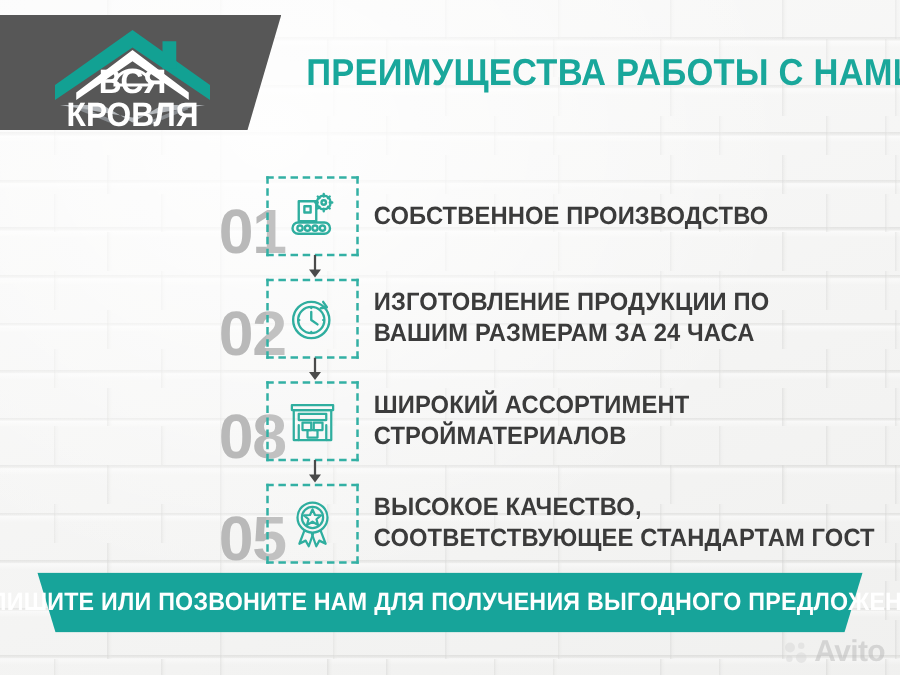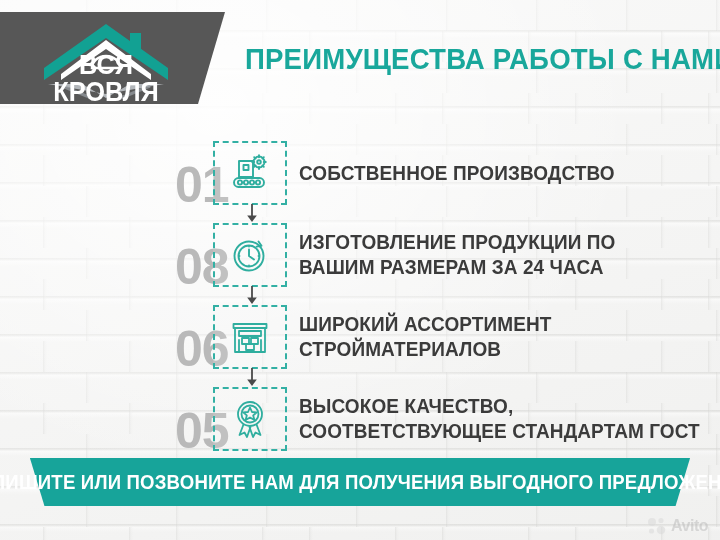--- a/index.html
+++ b/index.html
@@ -249,21 +249,21 @@
     position: absolute;
     right: 12px;
     bottom: 4px;
     display: flex;
     align-items: center;
     gap: 4px;
     opacity: 0.5;
   }
   .watermark-text {
     color: #b9b9b9;
-    font-size: 16px;
+    font-size: 24px;
     font-weight: 700;
     letter-spacing: -0.5px;
   }
 </style>
 </head>
 <body>
 
 <div id="poster">
 
   <div class="brick-wall"></div>
@@ -316,21 +316,21 @@
       <div class="step-text">
         <span class="line">СОБСТВЕННОЕ ПРОИЗВОДСТВО</span>
       </div>
       <svg class="connector" viewBox="0 0 16 20">
         <path d="M8 0 V13" stroke="#4a4a4a" stroke-width="1.8" fill="none"></path>
         <path d="M3.2 11.5 L8 18 L12.8 11.5 Z" fill="#4a4a4a"></path>
       </svg>
     </div>
 
     <div class="step">
-      <div class="step-num">08</div>
+      <div class="step-num">02</div>
       <div class="step-iconbox">
         <svg width="44" height="42" viewBox="0 0 44 42">
           <g fill="none" stroke="#2fae9f" stroke-width="1.9" stroke-linecap="round" stroke-linejoin="round">
             <circle cx="21" cy="22" r="14.5"></circle>
             <circle cx="21" cy="22" r="10.5"></circle>
             <path d="M21 15.5 V22 L26 25.5"></path>
             <path d="M30.5 7.5 L33.5 11.8 L28.6 12.6"></path>
             <circle cx="21" cy="12.5" r="0.9" fill="#2fae9f" stroke="none"></circle>
             <circle cx="30.5" cy="22" r="0.9" fill="#2fae9f" stroke="none"></circle>
             <circle cx="21" cy="31.5" r="0.9" fill="#2fae9f" stroke="none"></circle>
@@ -342,21 +342,21 @@
         <span class="line">ИЗГОТОВЛЕНИЕ ПРОДУКЦИИ ПО</span>
         <span class="line">ВАШИМ РАЗМЕРАМ ЗА 24 ЧАСА</span>
       </div>
       <svg class="connector" viewBox="0 0 16 20">
         <path d="M8 0 V13" stroke="#4a4a4a" stroke-width="1.8" fill="none"></path>
         <path d="M3.2 11.5 L8 18 L12.8 11.5 Z" fill="#4a4a4a"></path>
       </svg>
     </div>
 
     <div class="step">
-      <div class="step-num">06</div>
+      <div class="step-num">08</div>
       <div class="step-iconbox">
         <svg width="42" height="42" viewBox="0 0 42 42">
           <g fill="none" stroke="#2fae9f" stroke-width="1.8" stroke-linecap="round" stroke-linejoin="round">
             <path d="M6 12 H36 V36 H6 Z"></path>
             <path d="M4.5 8 H37.5 V12 H4.5 Z"></path>
             <path d="M10 15 H32 V20 H10 Z"></path>
             <path d="M10 36 V24 M32 36 V24"></path>
             <rect x="17" y="28" width="8" height="6"></rect>
             <rect x="13" y="22" width="7" height="6"></rect>
             <rect x="22" y="22" width="7" height="6"></rect>

